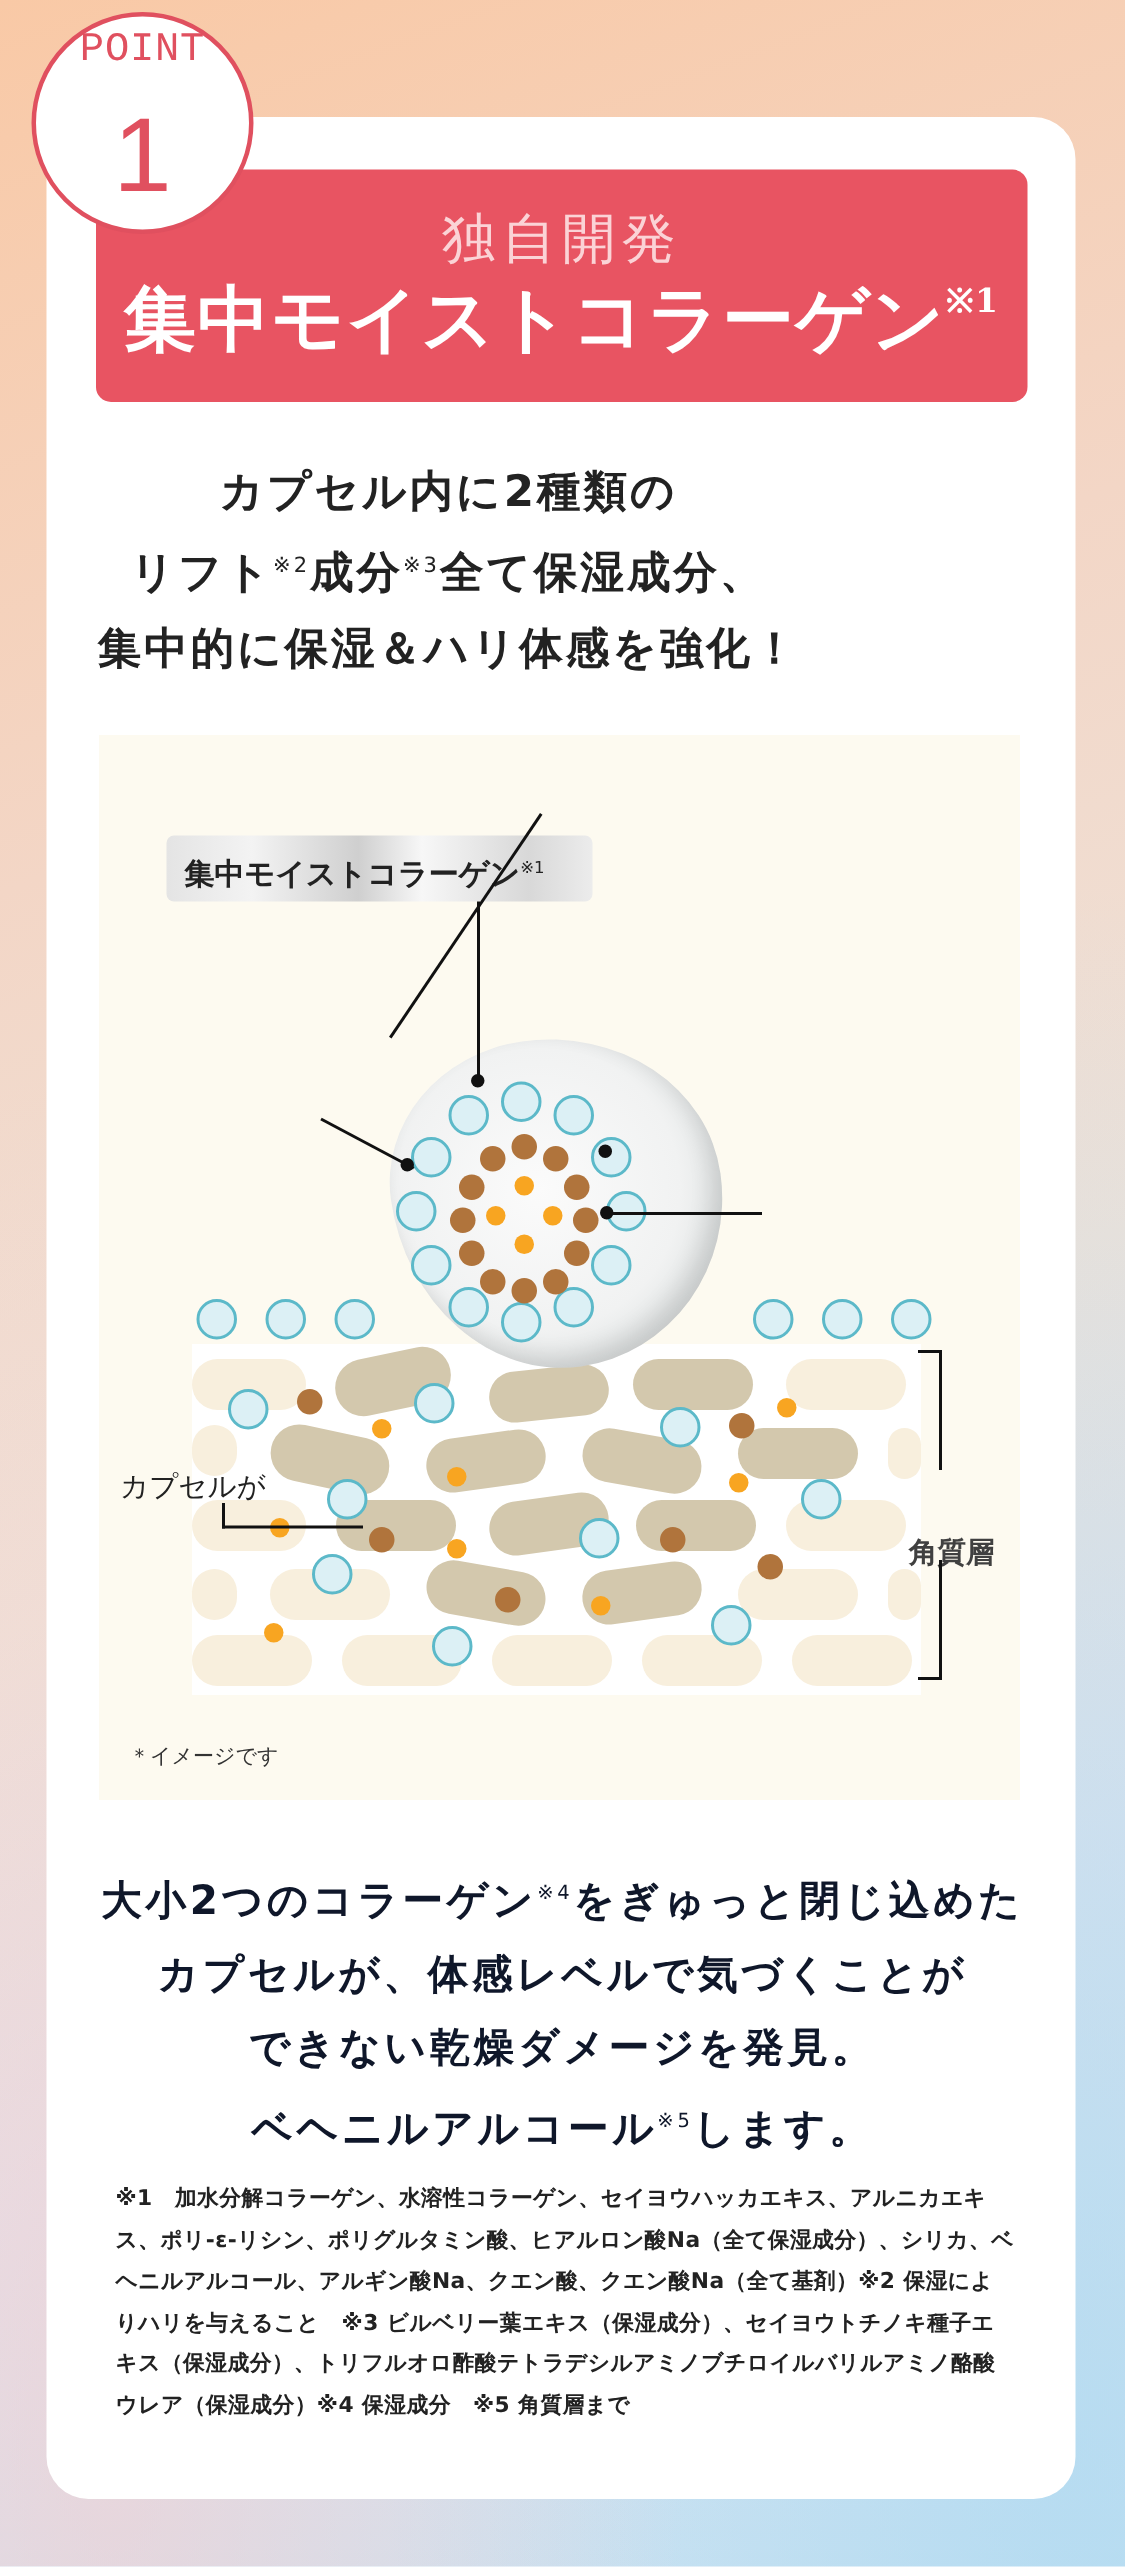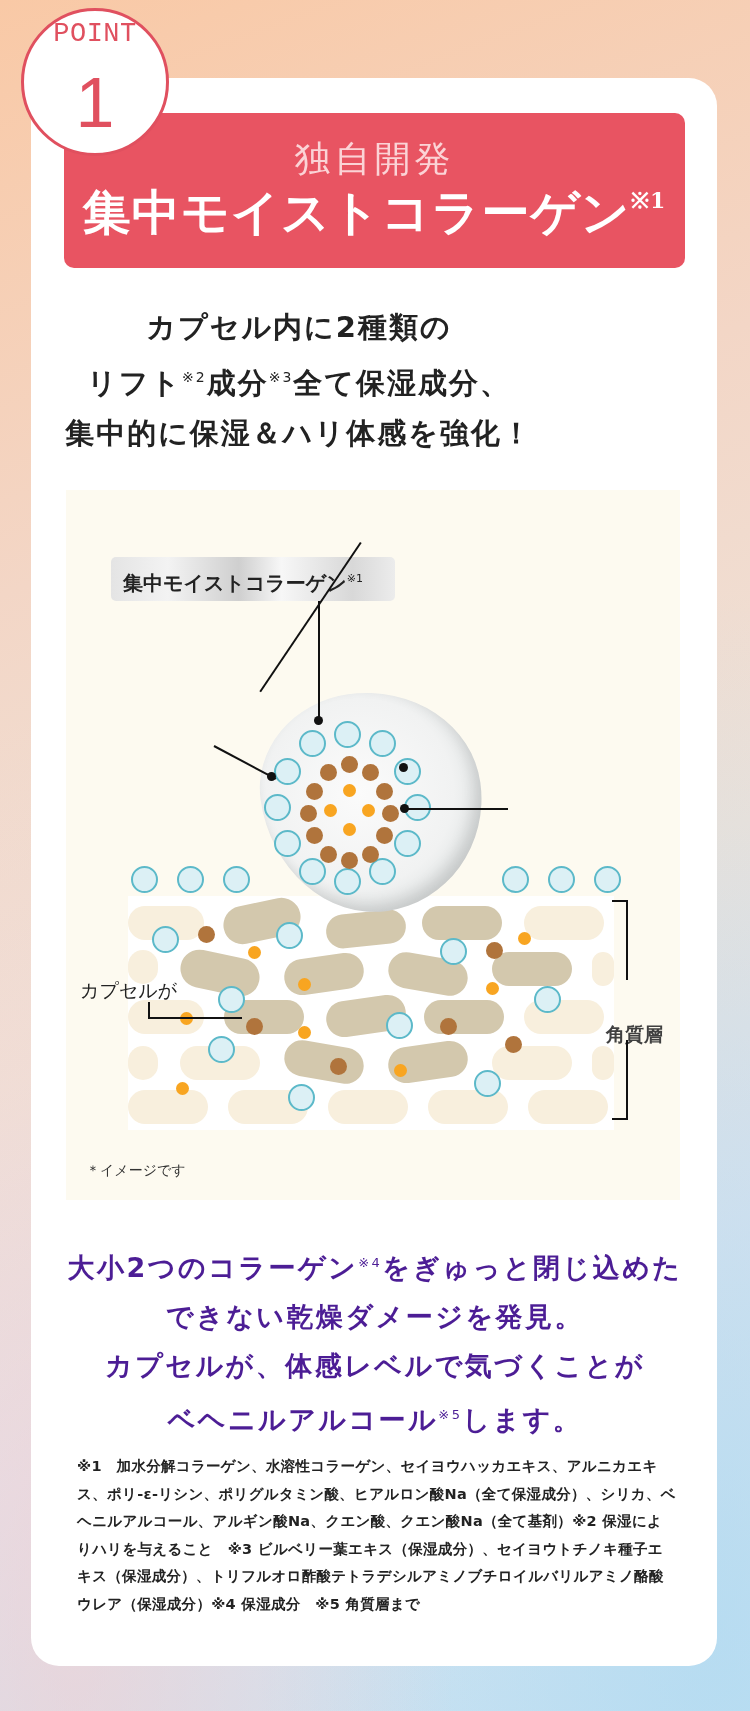--- a/index.html
+++ b/index.html
@@ -77,21 +77,21 @@
       font-size:20px; font-weight:bold; color:#222; line-height:44px; padding-left:12px; box-sizing:border-box;
     }
     .pill-label sup { font-size:11px; font-weight:normal; }
     .line { position:absolute; background:#111; }
     .dot { position:absolute; width:9px; height:9px; border-radius:50%; background:#111; }
     .label-dry { position:absolute; left:14px; top:488px; font-size:19px; color:#222; }
     .label-layer { position:absolute; left:540px; top:508px; font-size:19px; color:#404040; font-weight:bold;margin-top:24px; }
     .note { position:absolute; left:20px; top:672px; font-size:14px; color:#333; }
     .pink-text {
       position:absolute; left:0; width:750px; top:1238px; text-align:center;
-      font-size:27px; line-height:49px; color:#4c1d95; letter-spacing:2.5px; font-weight:bold;
+      font-size:27px; line-height:49px; color:#0f172a; letter-spacing:2.5px; font-weight:bold;
     }
     .pink-text sup { font-size:13px; font-weight:normal; }
     .footnote {
       position:absolute; left:77px; top:1453px; width:600px;
       font-size:14.5px; line-height:27.5px; color:#222; font-weight:bold; letter-spacing:0.3px;
     }
   </style>
 </head>
 <body>
 
@@ -232,18 +232,18 @@
   <div class="line" style="left:546px;top:410px;width:16px;height:2px"></div>
   <div class="label-layer">角質層</div>
   <div class="line" style="left:560px;top:550px;width:2px;height:80px"></div>
   <div class="line" style="left:546px;top:628px;width:16px;height:2px"></div>
 
   <div class="note">＊イメージです</div>
 </div>
 
 <div class="pink-text">
   <div><span>大小2つのコラーゲン</span><sup>※4</sup><span>をぎゅっと閉じ込めた</span></div>
+  <div>カプセルが、体感レベルで気づくことが</div>
   <div>できない乾燥ダメージを発見。</div>
-  <div>カプセルが、体感レベルで気づくことが</div>
   <div><span>ベヘニルアルコール</span><sup>※5</sup><span>します。</span></div>
 </div>
 
 <div class="footnote">※1　加水分解コラーゲン、水溶性コラーゲン、セイヨウハッカエキス、アルニカエキス、ポリ-ε-リシン、ポリグルタミン酸、ヒアルロン酸Na（全て保湿成分）、シリカ、ベヘニルアルコール、アルギン酸Na、クエン酸、クエン酸Na（全て基剤）※2 保湿によりハリを与えること　※3 ビルベリー葉エキス（保湿成分）、セイヨウトチノキ種子エキス（保湿成分）、トリフルオロ酢酸テトラデシルアミノブチロイルバリルアミノ酪酸ウレア（保湿成分）※4 保湿成分　※5 角質層まで</div>
 
 </body></html>

